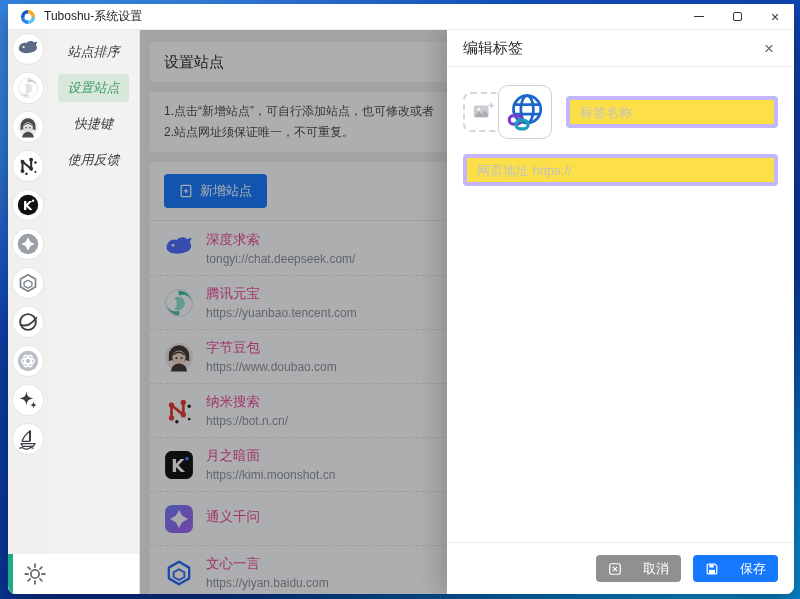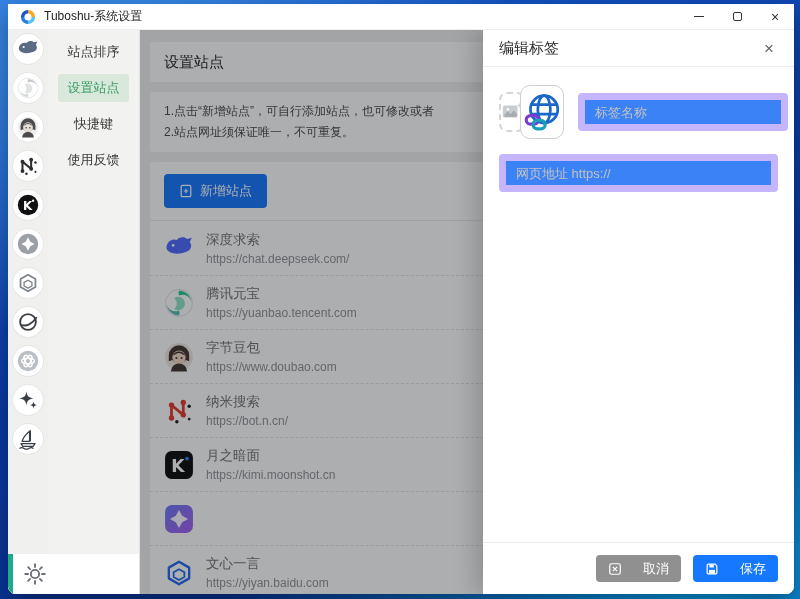--- a/index.html
+++ b/index.html
@@ -28,54 +28,54 @@
   .glyph-max { width:9px; height:9px; border:1.2px solid #333; border-radius:2px; }
   .glyph-close { font-size:14px; line-height:1; color:#333; }
   
   .appbody { flex:1; display:flex; position:relative; overflow:hidden; }
   .left { width:132px; flex:0 0 132px; display:flex; flex-direction:column; background:#f2f2f1; border-right:1px solid #e2e2e2; }
   .left-cols { flex:1; display:flex; overflow:hidden; }
   .rail { width:40px; flex:0 0 40px; display:flex; flex-direction:column; align-items:center; padding-top:4px; background:#f0f0ef; }
   .rail-icon { width:30px; height:30px; border-radius:50%; background:#fff; display:flex; align-items:center; justify-content:center; margin-bottom:9px; cursor:pointer; box-shadow:0 0 0 1px rgba(0,0,0,0.04); }
   .rail-icon svg { width:22px; height:22px; }
   .nav { flex:1; padding-top:8px; }
-  .nav-item { height:28px; margin:0 10px 8px 10px; display:flex; align-items:center; justify-content:center; font-size:13px; color:#3a3a3a; border-radius:3px; cursor:pointer; }
+  .nav-item { height:28px; margin:0 10px 8px 10px; display:flex; align-items:center; justify-content:center; font-size:13px; color:#3a3a3a; border-radius:3px; cursor:pointer;font-style:italic; }
   .nav-item.active { background:#d8e9dc; color:#3d9c63; }
   .bottomband { height:40px; flex:0 0 40px; background:#fff; border-left:5px solid #1fab89; display:flex; align-items:center; padding-left:9px; }
   .gear { width:26px; height:26px; cursor:pointer; }
   
   .main { flex:1; position:relative; background:#eef0f2; overflow:hidden; }
   .main-inner { padding:12px 0 0 10px; width:650px; }
   .card { background:#fff; border-radius:3px; }
   .card-title { height:40px; display:flex; align-items:center; padding-left:14px; font-size:15px; font-weight:500; color:#2b2b2b; margin-bottom:10px; }
   .card-instructions { padding:9px 14px; margin-bottom:10px; }
   .instr-line { font-size:12px; color:#4a4a4a; line-height:21px; white-space:nowrap; overflow:hidden; }
   .card-list { overflow:hidden; }
   .btn-row { padding:12px 14px; border-bottom:1px solid #ececec; }
   .btn-add { display:inline-flex; align-items:center; gap:7px; background:#1677ff; color:#fff; font-size:13px; border:none; border-radius:4px; padding:8px 15px; cursor:pointer; }
   .btn-add svg { width:14px; height:14px; }
   .site-row { height:54px; display:flex; align-items:center; padding:0 14px; gap:12px; }
   .site-row + .site-row { border-top:1px dashed #e3e3e3; }
   .site-icon { width:30px; height:30px; flex:0 0 30px; display:flex; }
   .site-icon svg { width:30px; height:30px; }
-  .site-name { font-size:13.5px; color:#737373; margin-bottom:3px; }
+  .site-name { font-size:13.5px; color:#ec4899; margin-bottom:3px; }
   .site-url { font-size:12px; color:#8f9398; }
   .dim-overlay { position:absolute; inset:0; background:rgba(14,17,20,0.34); }
   
-  .drawer { position:absolute; top:0; right:0; bottom:0; width:311px; background:#fff; box-shadow:-8px 0 22px rgba(0,0,0,0.18); display:flex; flex-direction:column; }
+  .drawer { position:absolute; top:0; right:0; bottom:0; width:347px; background:#fff; box-shadow:-8px 0 22px rgba(0,0,0,0.18); display:flex; flex-direction:column; }
   .drawer-header { height:37px; flex:0 0 37px; display:flex; align-items:center; padding:0 16px; border-bottom:1px solid #ececec; }
   .drawer-title { font-size:15px; color:#2b2b2b; }
   .drawer-close { margin-left:auto; font-size:17px; color:#666; cursor:pointer; line-height:1; padding:2px 4px; }
   .drawer-body { flex:1; padding:18px 16px 0 16px; display:flex; flex-direction:column; }
   .icon-row { display:flex; align-items:center; }
   .img-placeholder { width:40px; height:40px; border:2px dashed #d6d6d6; border-radius:8px; display:flex; align-items:center; justify-content:center; cursor:pointer; background:#fff; }
   .img-placeholder svg { width:22px; height:22px; }
   .globe-btn { width:54px; height:54px; border:1px solid #d0d0d0; border-radius:10px; background:#fff; display:flex; align-items:center; justify-content:center; margin-left:-5px; position:relative; z-index:1; cursor:pointer; }
   .globe-btn svg { width:42px; height:42px; }
-  .input { border:7px solid #c4b5fd; border-radius:4px; height:32px; font-size:13px; padding:12px 10px; color:#333; outline:none; font-family:inherit; background:#3b82f6; }
+  .input { border:4px solid #c4b5fd; border-radius:4px; height:32px; font-size:13px; padding:12px 10px; color:#333; outline:none; font-family:inherit; background:#fde047; }
   .input::placeholder { color:#c2c2c2; }
   .input-name { flex:1; margin-left:14px; }
   .input-url { margin-top:15px; width:100%; }
   .drawer-footer { margin-top:auto; border-top:1px solid #ececec; padding:12px 16px; display:flex; justify-content:flex-end; gap:12px; }
   .btn { display:inline-flex; align-items:center; gap:21px; font-size:13px; color:#fff; border:none; border-radius:4px; padding:6px 12px; height:27px; cursor:pointer; }
   .btn svg { width:14px; height:14px; }
   .btn-cancel { background:#909090; }
   .btn-save { background:#1677ff; }
 </style>
 </head>
@@ -256,21 +256,21 @@
 
           <div class="site-row">
                 <span class="site-icon">
                   <svg viewBox="0 0 28 28">
                     <path d="M2.5,15 C1.5,9 7,4.5 12,6.5 C14,3.5 19,3 21.5,5.5 L26,4.5 L24,8.5 C26.5,11.5 25.5,16 21,17.5 C14.5,20 5.5,20.5 2.5,15 Z" fill="#4d6bfe"></path>
                     <circle cx="8.5" cy="11.5" r="1.3" fill="#fff"></circle>
                   </svg>
                 </span>
                 <div class="site-meta">
                   <div class="site-name">深度求索</div>
-                  <div class="site-url">https://chat.deepseek.com/</div>
+                  <div class="site-url">tongyi://chat.deepseek.com/</div>
                 </div>
               </div>
               <div class="site-row">
                 <span class="site-icon">
                   <svg viewBox="0 0 28 28">
                     <circle cx="14" cy="14" r="12.5" fill="#fff" stroke="#e4e4e4"></circle>
                     <path d="M14,2.5 A11.5,11.5 0 0 1 25.5,14 A8,8 0 0 0 14,7 A5,5 0 0 1 14,2.5Z" fill="#20c997"></path>
                     <path d="M14,25.5 A11.5,11.5 0 0 1 2.5,14 A8,8 0 0 0 14,21 A5,5 0 0 1 14,25.5Z" fill="#53c0b0"></path>
                     <path d="M9.5,9.5 a6.3,6.3 0 0 1 10,5 a6.3,6.3 0 0 1 -10,5 a6.3,6.3 0 0 0 0,-10" fill="#20c997" opacity="0.5"></path>
                   </svg>
@@ -337,20 +337,21 @@
                       <linearGradient id="qw" x1="0" y1="0" x2="1" y2="1">
                         <stop offset="0" stop-color="#6d7bf7"></stop>
                         <stop offset="1" stop-color="#a85ef2"></stop>
                       </linearGradient>
                     </defs>
                     <rect x="1" y="1" width="26" height="26" rx="6.5" fill="url(#qw)"></rect>
                     <path d="M14,5.5 L17,11 L22.5,14 L17,17 L14,22.5 L11,17 L5.5,14 L11,11 Z" fill="#fff" opacity="0.95"></path>
                   </svg>
                 </span>
                 <div class="site-meta">
+                  <div class="site-name">通义千问</div>
                 </div>
               </div>
               <div class="site-row">
                 <span class="site-icon">
                   <svg viewBox="0 0 28 28">
                     <g fill="none" stroke="#2468F2" stroke-width="2.2" stroke-linejoin="round">
                       <path d="M14,3.5 L23.5,9 L23.5,19 L14,24.5 L4.5,19 L4.5,9 Z"></path>
                       <path d="M14,10.5 L19,13.3 L19,17.8 L14,20.6 L9,17.8 L9,13.3 Z" stroke-width="1.7"></path>
                     </g>
                   </svg>

